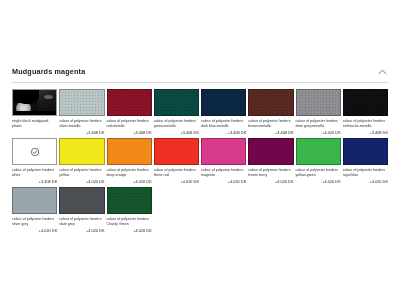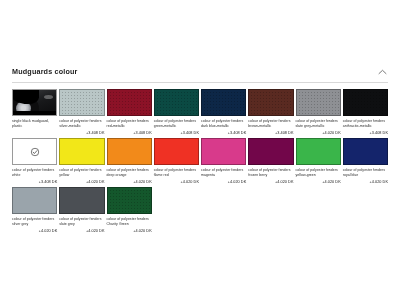--- a/index.html
+++ b/index.html
@@ -187,21 +187,21 @@
     letter-spacing: 0.05px;
     font-weight: 400;
   }
 </style>
 </head>
 <body>
 
 <div class="panel">
 
   <div class="section-header">
-    <div class="section-title">Mudguards colour</div>
+    <div class="section-title">Mudguards magenta</div>
     <div class="chevron">
       <svg width="9" height="6" viewBox="0 0 9 6" aria-hidden="true">
         <path d="M1 4.6 L4.5 1.3 L8 4.6" fill="none" stroke="#6b6b6b" stroke-width="0.9" stroke-linecap="round" stroke-linejoin="round"></path>
       </svg>
     </div>
   </div>
 
   <div class="grid" id="swatch-grid">
       <div class="cell">
         <div class="swatch light-border photo-swatch">

